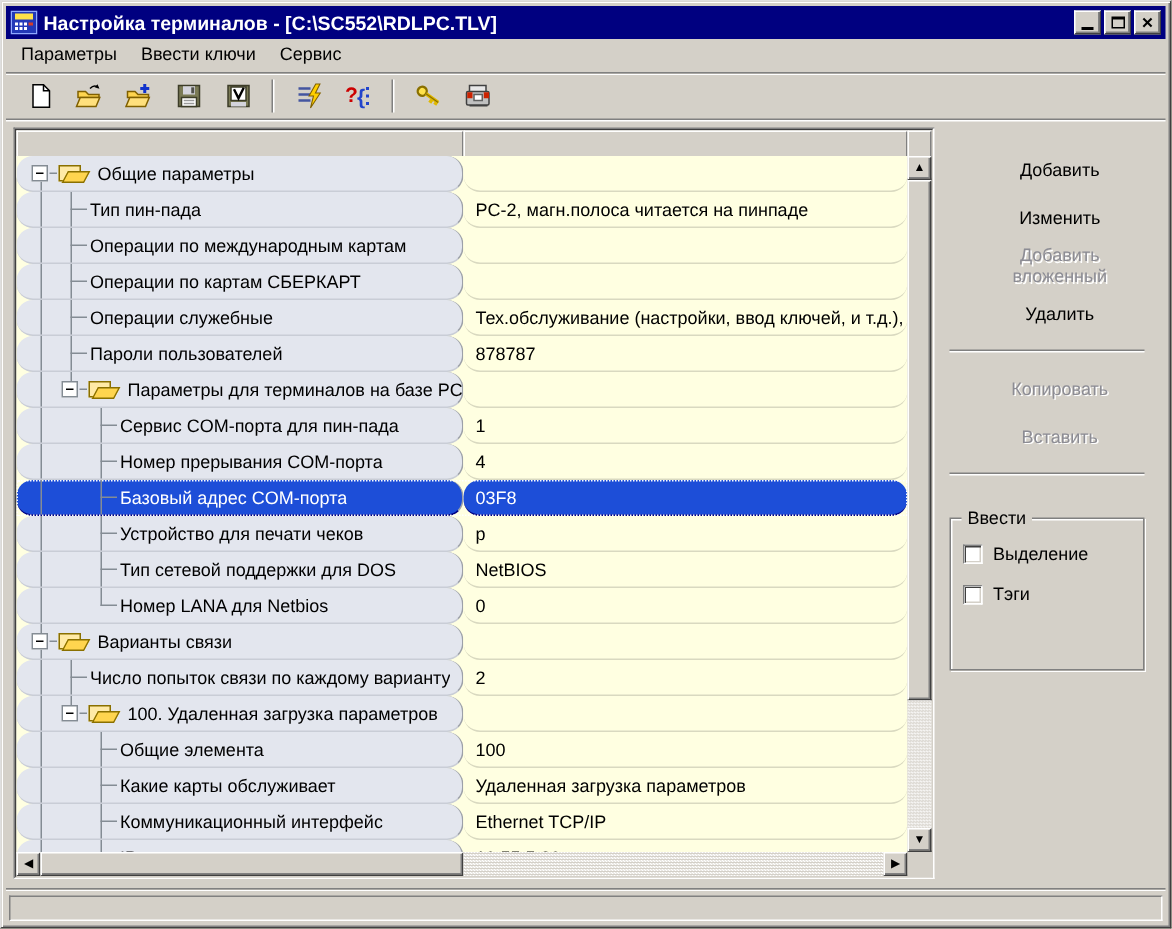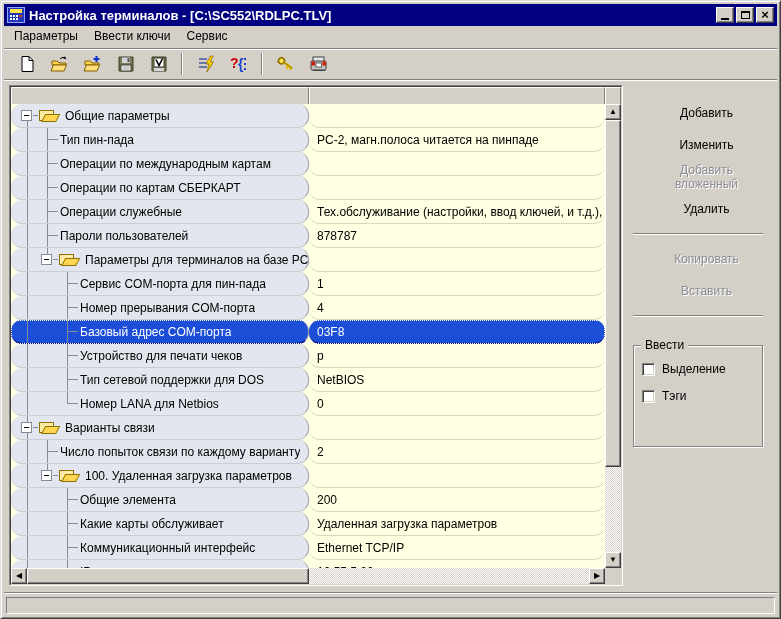--- a/index.html
+++ b/index.html
@@ -472,21 +472,21 @@
                     <div class="g">
                       <div class="vl"></div>
                     </div>
                     <div class="g"></div>
                     <div class="g">
                       <div class="vl"></div>
                       <div class="hd"></div>
                     </div>
                     <div class="plabel">Общие элемента</div>
                   </div>
-                  <div class="cell value">200</div>
+                  <div class="cell value">100</div>
                 </div>
                 <div class="row">
                   <div class="cell param">
                     <div class="g">
                       <div class="vl"></div>
                     </div>
                     <div class="g"></div>
                     <div class="g">
                       <div class="vl"></div>
                       <div class="hd"></div>

